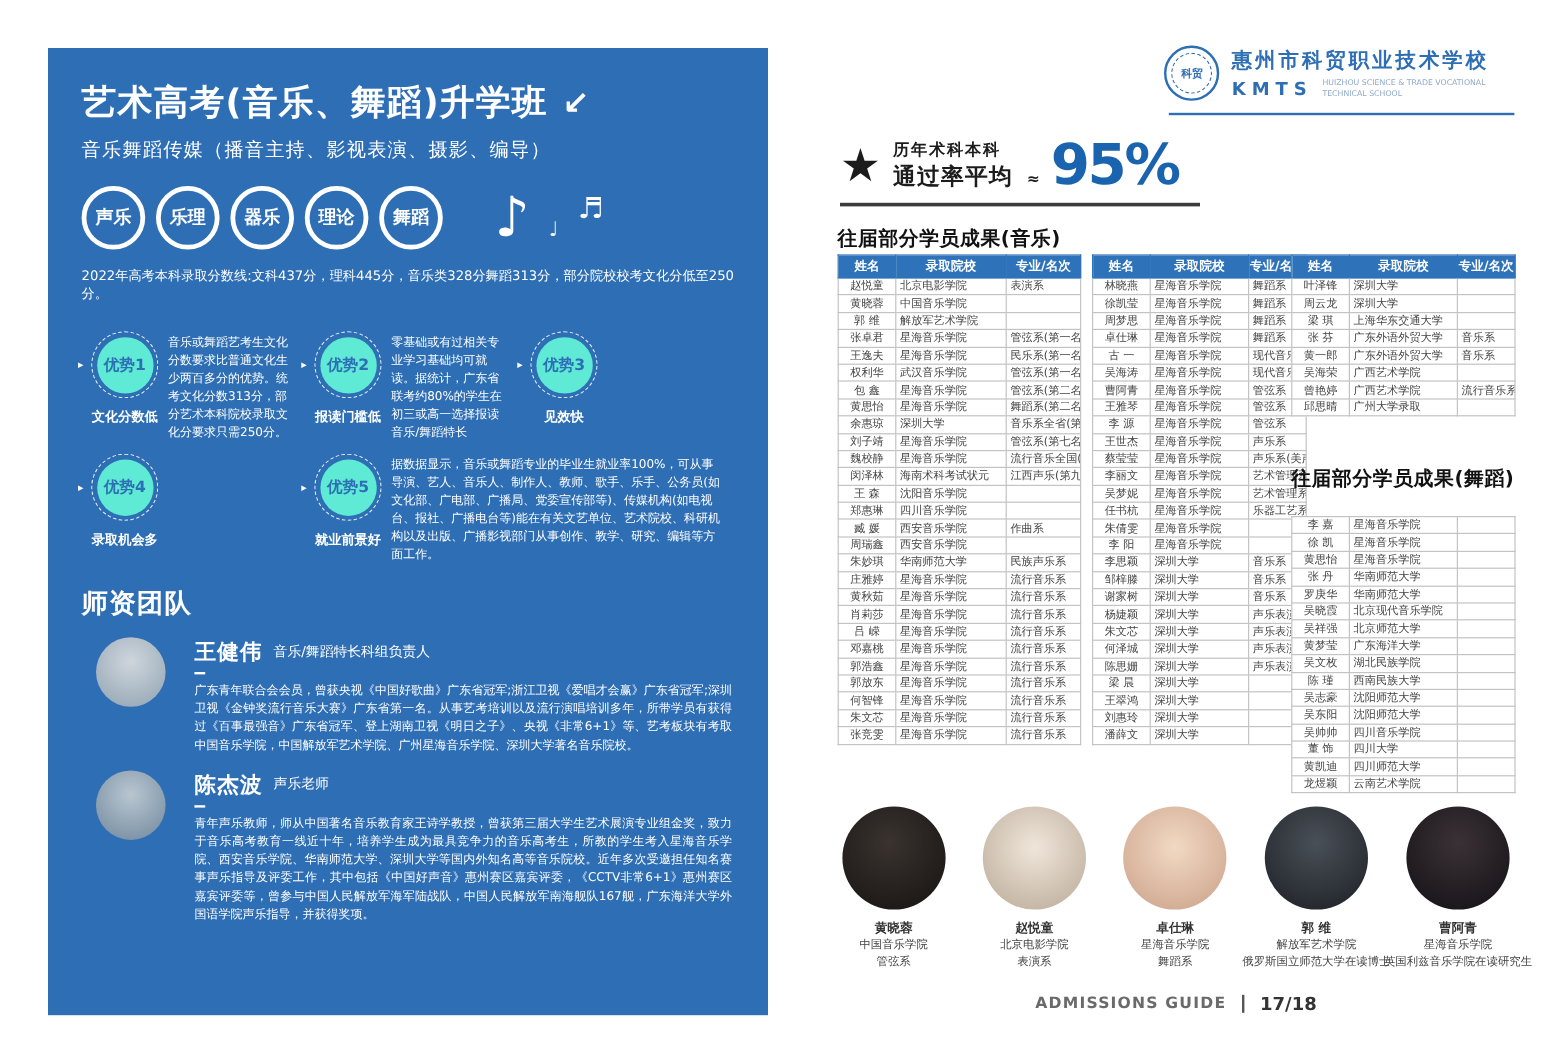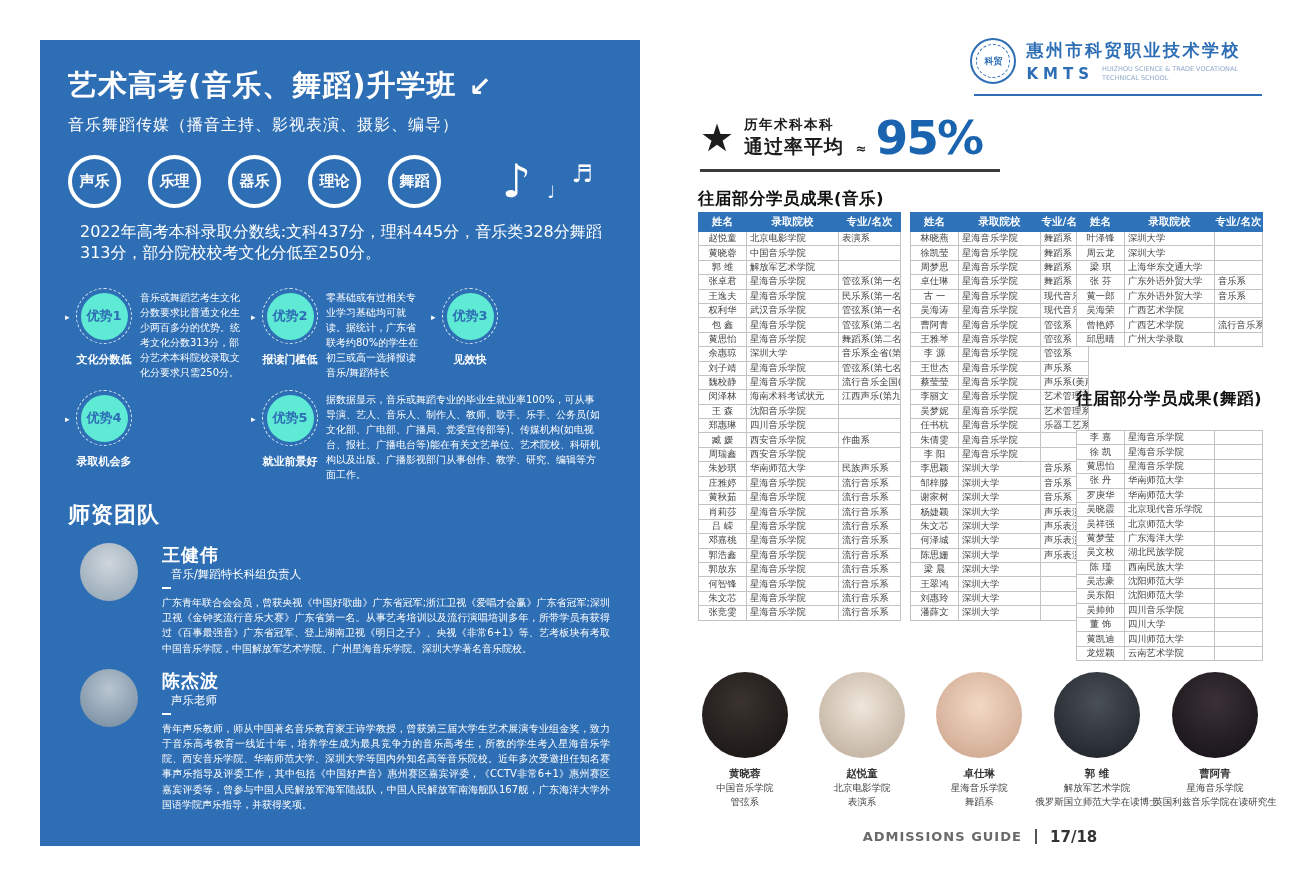--- a/index.html
+++ b/index.html
@@ -5,50 +5,50 @@
   * { margin:0; padding:0; box-sizing:border-box; }
   body { width:1300px; height:882px; background:#ffffff; position:relative; overflow:hidden;
          font-family:"DejaVu Sans","Liberation Sans",sans-serif; }
 
   
   .left-page { position:absolute; left:40px; top:40px; width:600px; height:806px;
                background:#2e6eb5; color:#fff; padding:26px 28px; }
   .lp-title { font-size:29px; font-weight:bold; letter-spacing:1px; display:flex; align-items:center; }
   .lp-title .arrow { font-size:27px; margin-left:12px; font-weight:bold; }
   .lp-subtitle { font-size:16px; margin-top:9px; letter-spacing:1px; }
-  .tag-row { display:flex; align-items:center; gap:27px; margin-top:15px; height:60px;text-align:center; }
+  .tag-row { display:flex; align-items:center; gap:9px; margin-top:15px; height:60px;text-align:center; }
   .tag-circle { width:53px; height:53px; border:4px solid #fff; border-radius:50%;
                 display:flex; align-items:center; justify-content:center;
                 font-size:15px; font-weight:bold; flex-shrink:0; }
   .notes { margin-left:34px; display:flex; align-items:flex-end; gap:16px; }
   .note-big { font-size:46px; line-height:.9; }
   .note-small { font-size:17px; opacity:.95; }
   .note-mid { font-size:24px; margin-bottom:14px; }
 
   .sec-heading { font-size:22px; font-weight:bold; margin-top:18px; letter-spacing:1px; }
-  .adv-intro { font-size:16px; margin-top:11px;margin-left:12px; }
+  .adv-intro { font-size:11px; margin-top:11px; }
 
   .adv-grid { margin-top:14px; }
   .adv-row { display:flex; }
   .adv-item { display:flex; margin-top:10px; }
   .adv-w1 { width:186px; } .adv-w2 { width:180px; } .adv-w3 { width:178px; }
   .adv-badge-col { width:72px; flex-shrink:0; text-align:center; position:relative; }
   .adv-badge-col::before { content:"▸"; position:absolute; left:-3px; top:24px; font-size:9px; color:#fff; }
   .badge-ring { display:inline-block; border:1.5px dashed rgba(255,255,255,.85); border-radius:50%; padding:3.5px; }
   .adv-badge { width:47px; height:47px; border-radius:50%; background:#5eead4; color:#2e6eb5;
                font-size:13px; font-weight:bold; display:flex; align-items:center; justify-content:center; }
   .adv-label { font-size:11px; font-weight:bold; margin-top:8px; }
   .adv-text { font-size:10px; line-height:1.5; padding-right:10px; padding-top:2px; }
 
   .faculty-heading { font-size:22px; font-weight:bold; margin-top:18px; letter-spacing:1px; }
   .teacher { display:flex; margin-top:13px; }
   .t-photo { width:58px; height:58px; border-radius:50%; flex-shrink:0; margin-right:24px; margin-left:12px; }
   .tp1 { background:radial-gradient(circle at 50% 35%, #cfd6dc, #8fa2b2); }
   .tp2 { background:radial-gradient(circle at 50% 35%, #b9c6d1, #6f879c); }
-  .t-namerow { display:flex; align-items:flex-start;flex-direction:column; }
+  .t-namerow { display:flex; align-items:center; }
   .t-name { font-size:18px; font-weight:bold; letter-spacing:1px; }
   .t-title { font-size:11.5px; margin-left:9px; }
   .t-dash { width:9px; height:2px; background:#fff; margin:5px 0 6px; }
   .t-bio { font-size:10px; line-height:1.52; text-align:justify; padding-right:2px; }
 
   
   .right-page { position:absolute; left:660px; top:0; width:640px; height:882px; color:#333; }
 
   .rp-header { position:absolute; top:38px; right:38px; display:flex; align-items:center; gap:10px; }
   .logo-circle { width:46px; height:46px; border:2px solid #2e6eb5; border-radius:50%; position:relative;

